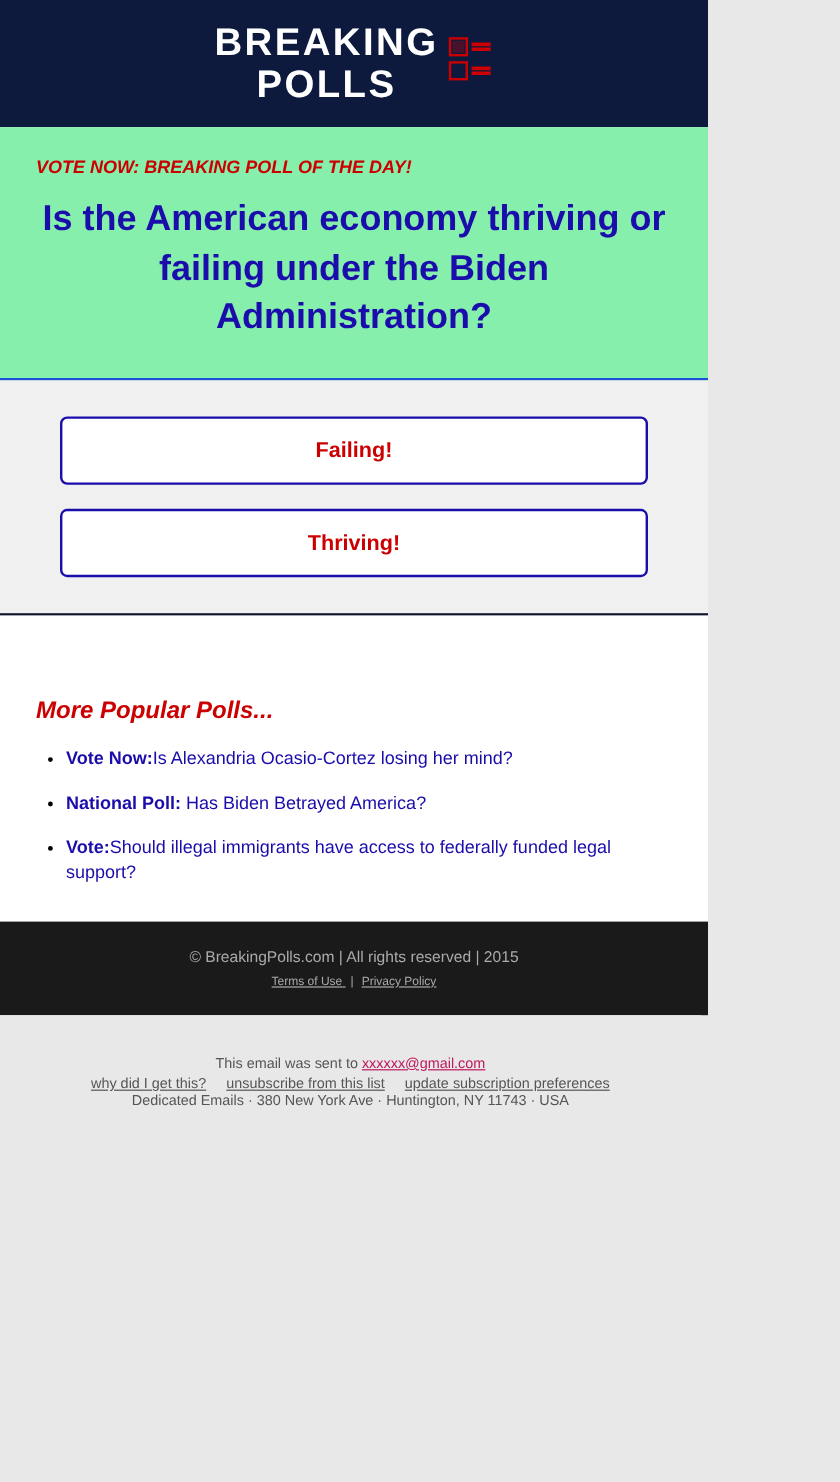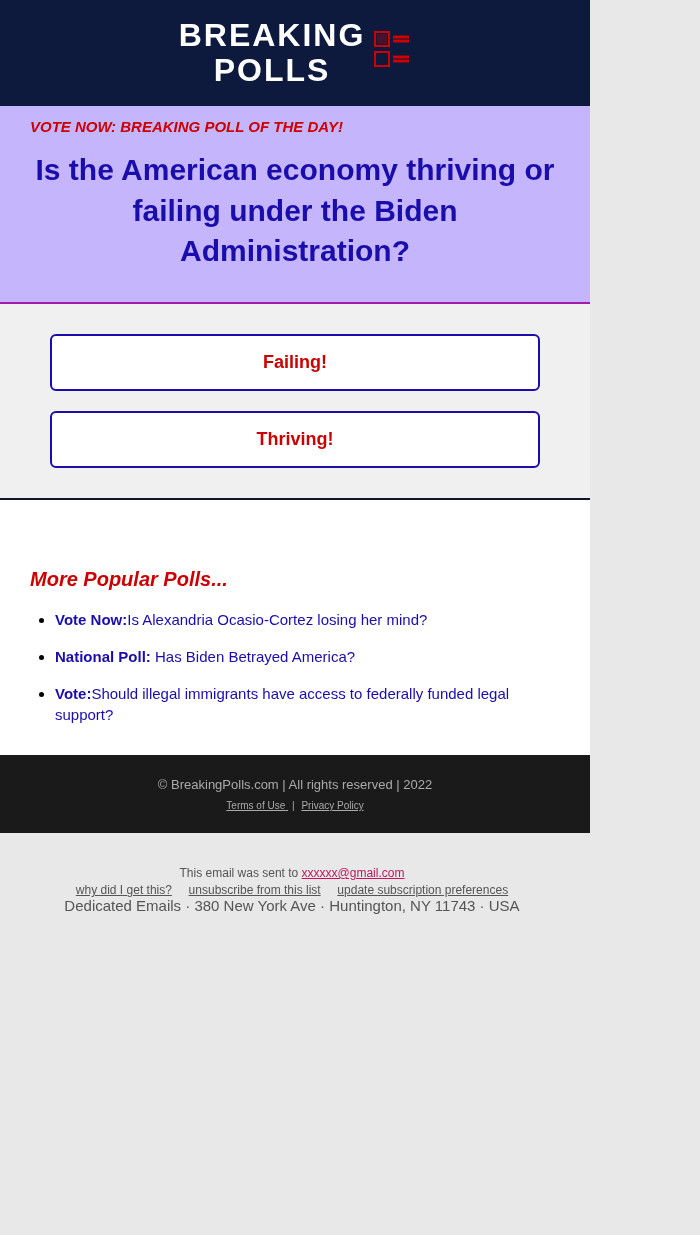--- a/index.html
+++ b/index.html
@@ -37,24 +37,24 @@
       line-height: 1.1;
     }
     .header-icon {
       display: inline-block;
       margin-left: 8px;
       vertical-align: middle;
     }
 
     
     .poll-section {
-      background: #c4b5fd;
-      padding: 12px 30px 30px 30px;
-      text-align: center;
-      border-bottom: 2px solid #a21caf;
+      background: #86efac;
+      padding: 25px 30px 30px 30px;
+      text-align: center;
+      border-bottom: 2px solid #1d4ed8;
     }
     .vote-now-label {
       color: #cc0000;
       font-size: 15px;
       font-style: italic;
       font-weight: normal;
       margin-bottom: 15px;
       text-align: left;
     }
     .vote-now-label span {
@@ -170,21 +170,21 @@
       color: #555555;
       font-size: 12px;
       margin-bottom: 0;
     }
     .email-footer-links a {
       color: #555555;
       text-decoration: underline;
     }
     .email-footer-address {
       color: #555555;
-      font-size: 15px;
+      font-size: 12px;
     }
   </style>
 </head>
 <body>
 
 <div class="outer-wrapper">
   <div class="email-container">
 
     <div class="header">
       <div style="display:flex; align-items:center; justify-content:center;">
@@ -242,21 +242,21 @@
         </li>
         <li>
           <a href="#" style="text-decoration:none;">
             <span class="poll-link-label">Vote:</span><span class="poll-link-text">Should illegal immigrants have access to federally funded legal support?</span>
           </a>
         </li>
       </ul>
     </div>
 
     <div class="footer">
-      <div class="footer-copyright">© BreakingPolls.com | All rights reserved | 2022</div>
+      <div class="footer-copyright">© BreakingPolls.com | All rights reserved | 2015</div>
       <div class="footer-links">
         <a href="#">
           <span>Terms of Use</span>
         </a>
         <span style="margin: 0 4px;">|</span>
         <a href="#">
           <span>Privacy Policy</span>
         </a>
       </div>
     </div>

